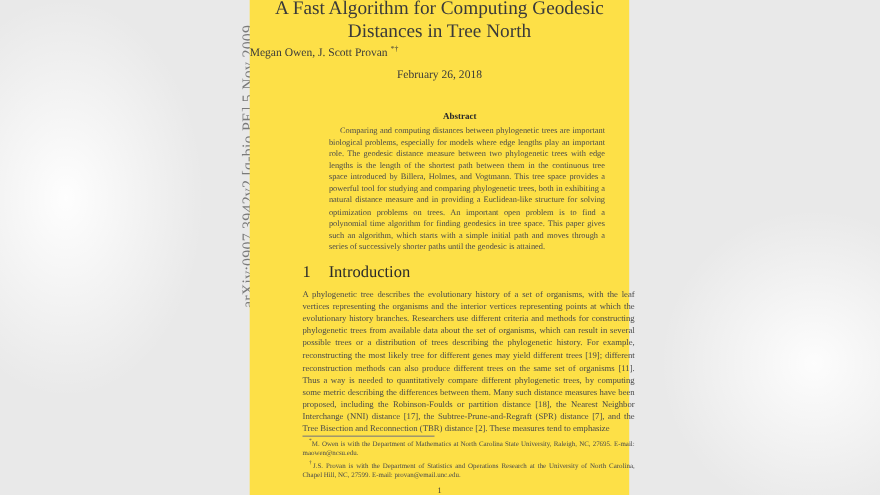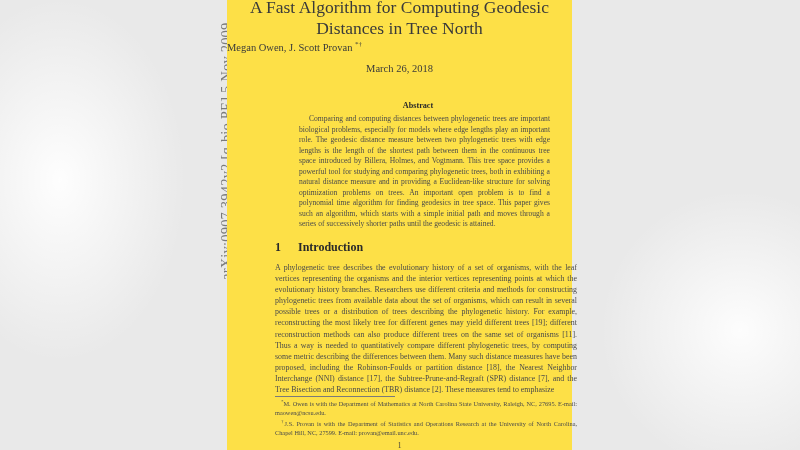--- a/index.html
+++ b/index.html
@@ -38,21 +38,21 @@
     position: absolute; left: 0; width: 382px; top: 101px;
     text-align: center; font-size: 8.2px; font-weight: bold; color: #2a2a2a;
   }
   .abstract-body {
     position: absolute; left: 72px; width: 251px; top: 114px;
     font-size: 7.6px; line-height: 10.5px; text-align: justify; color: #4a4a4a;
     text-indent: 10px;
   }
   .section-heading {
     position: absolute; left: 48px; top: 240px;
-    font-size: 12px; font-weight: bold; color: #2a2a2a;
+    font-size: 15px; font-weight: normal; color: #2a2a2a;
   }
   .section-heading .num { display: inline-block; width: 20px; }
   .intro-body {
     position: absolute; left: 48px; width: 302px; top: 262px;
     font-size: 7.9px; line-height: 11.1px; text-align: justify; color: #4a4a4a;
   }
   .footnote-rule {
     position: absolute; left: 48px; top: 396px; width: 120px; height: 1px; background: #7a7a7a;
   }
   .footnotes {
@@ -75,21 +75,21 @@
   <div class="title">
     <div>A Fast Algorithm for Computing Geodesic</div>
     <div>Distances in Tree North</div>
   </div>
 
   <div class="authors">
     <span>Megan Owen, J. Scott Provan</span>
     <sup>*†</sup>
   </div>
 
-  <div class="date">March 26, 2018</div>
+  <div class="date">February 26, 2018</div>
 
   <div class="abstract-heading">Abstract</div>
   <div class="abstract-body">Comparing and computing distances between phylogenetic trees are important biological problems, especially for models where edge lengths play an important role. The geodesic distance measure between two phylogenetic trees with edge lengths is the length of the shortest path between them in the continuous tree space introduced by Billera, Holmes, and Vogtmann. This tree space provides a powerful tool for studying and comparing phylogenetic trees, both in exhibiting a natural distance measure and in providing a Euclidean-like structure for solving optimization problems on trees. An important open problem is to find a polynomial time algorithm for finding geodesics in tree space. This paper gives such an algorithm, which starts with a simple initial path and moves through a series of successively shorter paths until the geodesic is attained.</div>
 
   <div class="section-heading">
     <span class="num">1</span>
     <span>Introduction</span>
   </div>
   <div class="intro-body">A phylogenetic tree describes the evolutionary history of a set of organisms, with the leaf vertices representing the organisms and the interior vertices representing points at which the evolutionary history branches. Researchers use different criteria and methods for constructing phylogenetic trees from available data about the set of organisms, which can result in several possible trees or a distribution of trees describing the phylogenetic history. For example, reconstructing the most likely tree for different genes may yield different trees [19]; different reconstruction methods can also produce different trees on the same set of organisms [11]. Thus a way is needed to quantitatively compare different phylogenetic trees, by computing some metric describing the differences between them. Many such distance measures have been proposed, including the Robinson-Foulds or partition distance [18], the Nearest Neighbor Interchange (NNI) distance [17], the Subtree-Prune-and-Regraft (SPR) distance [7], and the Tree Bisection and Reconnection (TBR) distance [2]. These measures tend to emphasize</div>
 

